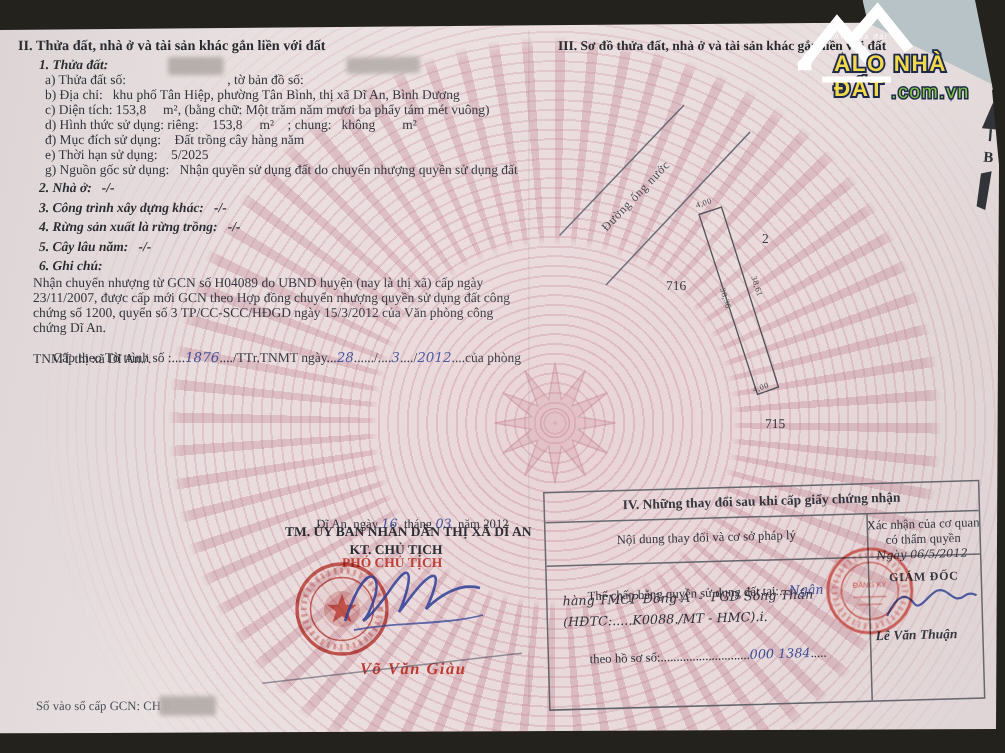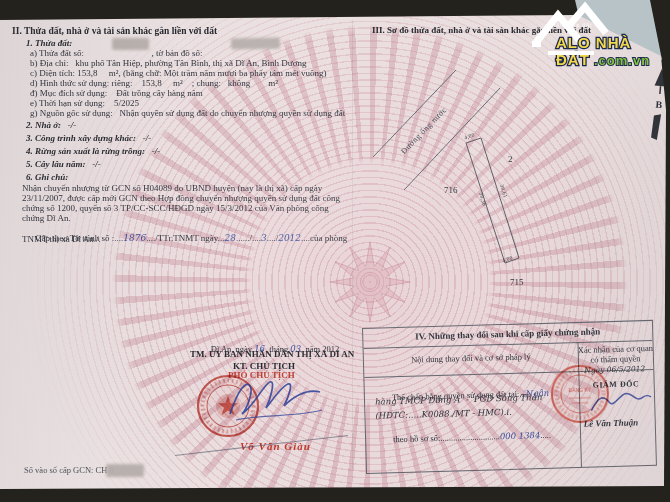--- a/index.html
+++ b/index.html
@@ -38,21 +38,21 @@
        border:1px solid #62646b;transform:rotate(-1.6deg);transform-origin:top left;}
   .hline{position:absolute;left:0;width:100%;height:1px;background:#62646b;}
   .vline{position:absolute;top:19px;bottom:0;width:1px;background:#62646b;}
   .tt{position:absolute;font-size:8.5px;color:#2c3038;white-space:pre;line-height:1.15;}
   
   .logo-brand{position:absolute;left:556px;top:34px;font-family:"Liberation Sans",sans-serif;
       font-weight:bold;font-size:15px;letter-spacing:1px;color:#f4d84b;
       -webkit-text-stroke:2.5px #1d2b4c;paint-order:stroke fill;
       text-shadow:0 0 2px rgba(20,35,80,.6);}
   .logo-domain{position:absolute;left:594px;top:53px;font-family:"Liberation Sans",sans-serif;
-      font-weight:bold;font-size:13px;letter-spacing:1px;color:#83c341;
+      font-weight:normal;font-size:13px;letter-spacing:1px;color:#83c341;
       -webkit-text-stroke:2px #1d2b4c;paint-order:stroke fill;}
   .logo-tag{position:absolute;left:556px;top:22px;font-family:"Liberation Sans",sans-serif;
       font-size:5px;color:#ffffff;letter-spacing:1px;opacity:.85;}
   .logo-bar{position:absolute;left:548px;top:51px;width:46px;height:3.5px;background:#fff;}
   svg{display:block;}
 </style>
 </head>
 <body>
 
 <div id="photo">

